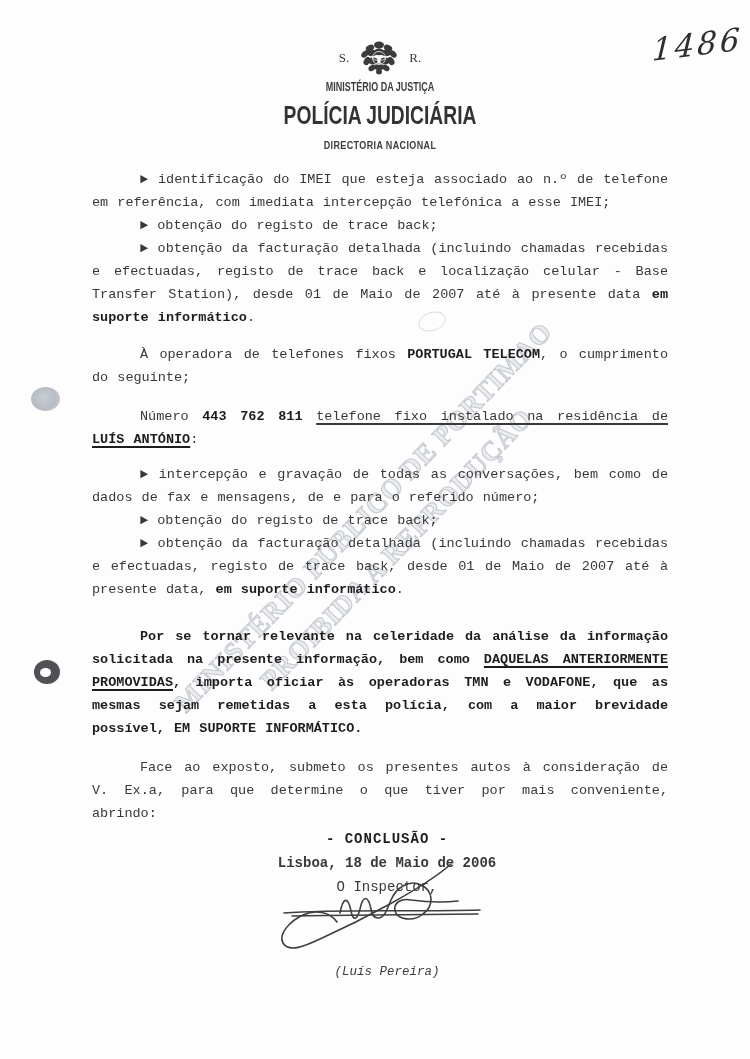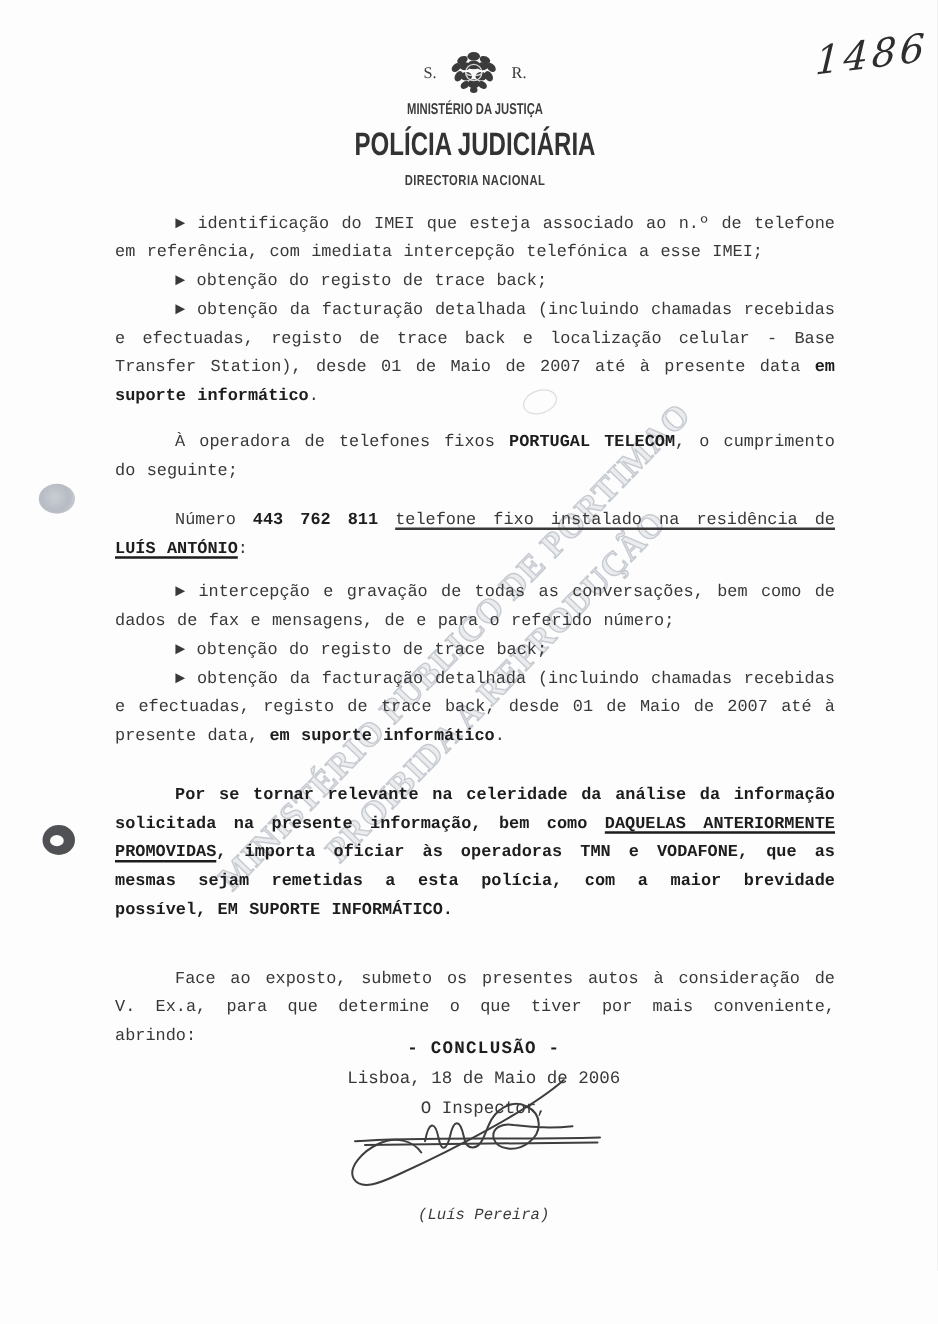--- a/index.html
+++ b/index.html
@@ -41,21 +41,21 @@
     margin:0;font-size:13.5px;line-height:23px;
     text-align:justify;text-align-last:left;text-indent:48px;
     word-spacing:1px;
   }
   .para .b{font-weight:bold;color:#1d1d1d;}
   .para .u, .u{text-decoration:underline;text-underline-offset:3px;text-decoration-thickness:1.5px;}
   
   .closing{position:absolute;left:92px;width:576px;text-align:center;z-index:2;
     font-size:14px;line-height:23px;padding-left:14px;box-sizing:border-box;}
   .closing-conclusao{top:828px;font-weight:bold;color:#1d1d1d;letter-spacing:1px;}
-  .closing-date{top:852px;}
+  .closing-date{top:852px;font-weight:bold;}
   .closing-inspector{top:876px;}
   .closing-name{top:917px;font-style:italic;font-size:12.5px;color:#3c3c3c;margin-top:44px;}
   .closing-cls{top:936px;font-weight:bold;color:#1d1d1d;letter-spacing:2px;}
   .signature-svg{position:absolute;left:248px;top:858px;z-index:3;pointer-events:none;}
   
   .hole-top{
     position:absolute;left:31px;top:387px;width:29px;height:24px;border-radius:50%;
     background:radial-gradient(circle at 45% 45%, #c9cdd3 0%, #b7bcc4 55%, #d6dade 100%);
     filter:blur(.4px);z-index:1;
   }
@@ -127,21 +127,21 @@
   <div class="doc-body">
       <p class="para" style="margin-top: 0px;"><span>► identificação do IMEI que esteja associado ao n.º de telefone em referência, com imediata intercepção telefónica a esse IMEI;</span></p>
       <p class="para" style="margin-top: 0px;"><span>► obtenção do registo de trace back;</span></p>
       <p class="para" style="margin-top: 0px;"><span>► obtenção da facturação detalhada (incluindo chamadas recebidas e efectuadas, registo de trace back e localização celular - Base Transfer Station), desde 01 de Maio de 2007 até à presente data </span><span class="b">em suporte informático</span><span>.</span></p>
       <p class="para" style="margin-top: 14px;"><span>À operadora de telefones fixos </span><span class="b">PORTUGAL TELECOM</span><span>, o cumprimento do seguinte;</span></p>
       <p class="para" style="margin-top: 16px;"><span>Número </span><span class="b">443 762 811</span><span> </span><span class="u">telefone fixo instalado na residência de </span><span class="b u">LUÍS ANTÓNIO</span><span>:</span></p>
       <p class="para" style="margin-top: 12px;"><span>► intercepção e gravação de todas as conversações, bem como de dados de fax e mensagens, de e para o referido número;</span></p>
       <p class="para" style="margin-top: 0px;"><span>► obtenção do registo de trace back;</span></p>
       <p class="para" style="margin-top: 0px;"><span>► obtenção da facturação detalhada (incluindo chamadas recebidas e efectuadas, registo de trace back, desde 01 de Maio de 2007 até à presente data, </span><span class="b">em suporte informático</span><span>.</span></p>
       <p class="para" style="margin-top: 24px;"><span class="b">Por se tornar relevante na celeridade da análise da informação solicitada na presente informação, bem como </span><span class="b u">DAQUELAS ANTERIORMENTE PROMOVIDAS</span><span class="b">, importa oficiar às operadoras TMN e VODAFONE, que as mesmas sejam remetidas a esta polícia, com a maior brevidade possível, EM SUPORTE INFORMÁTICO.</span></p>
-      <p class="para" style="margin-top: 32px;"><span>Face ao exposto, submeto os presentes autos à consideração de V. Ex.a, para que determine o que tiver por mais conveniente, abrindo:</span></p>
+      <p class="para" style="margin-top: 16px;"><span>Face ao exposto, submeto os presentes autos à consideração de V. Ex.a, para que determine o que tiver por mais conveniente, abrindo:</span></p>
     </div>
 
   <div class="closing closing-conclusao">- CONCLUSÃO -</div>
   <div class="closing closing-date">Lisboa, 18 de Maio de 2006</div>
   <div class="closing closing-inspector">O Inspector,</div>
 
   <div class="signature-svg">
     <svg width="240" height="105" viewBox="0 0 240 105" aria-hidden="true">
       <g fill="none" stroke="#3e3e3e" stroke-width="1.6" stroke-linecap="round">
         <path d="M 36 55 C 90 51, 160 54, 232 52"></path>

